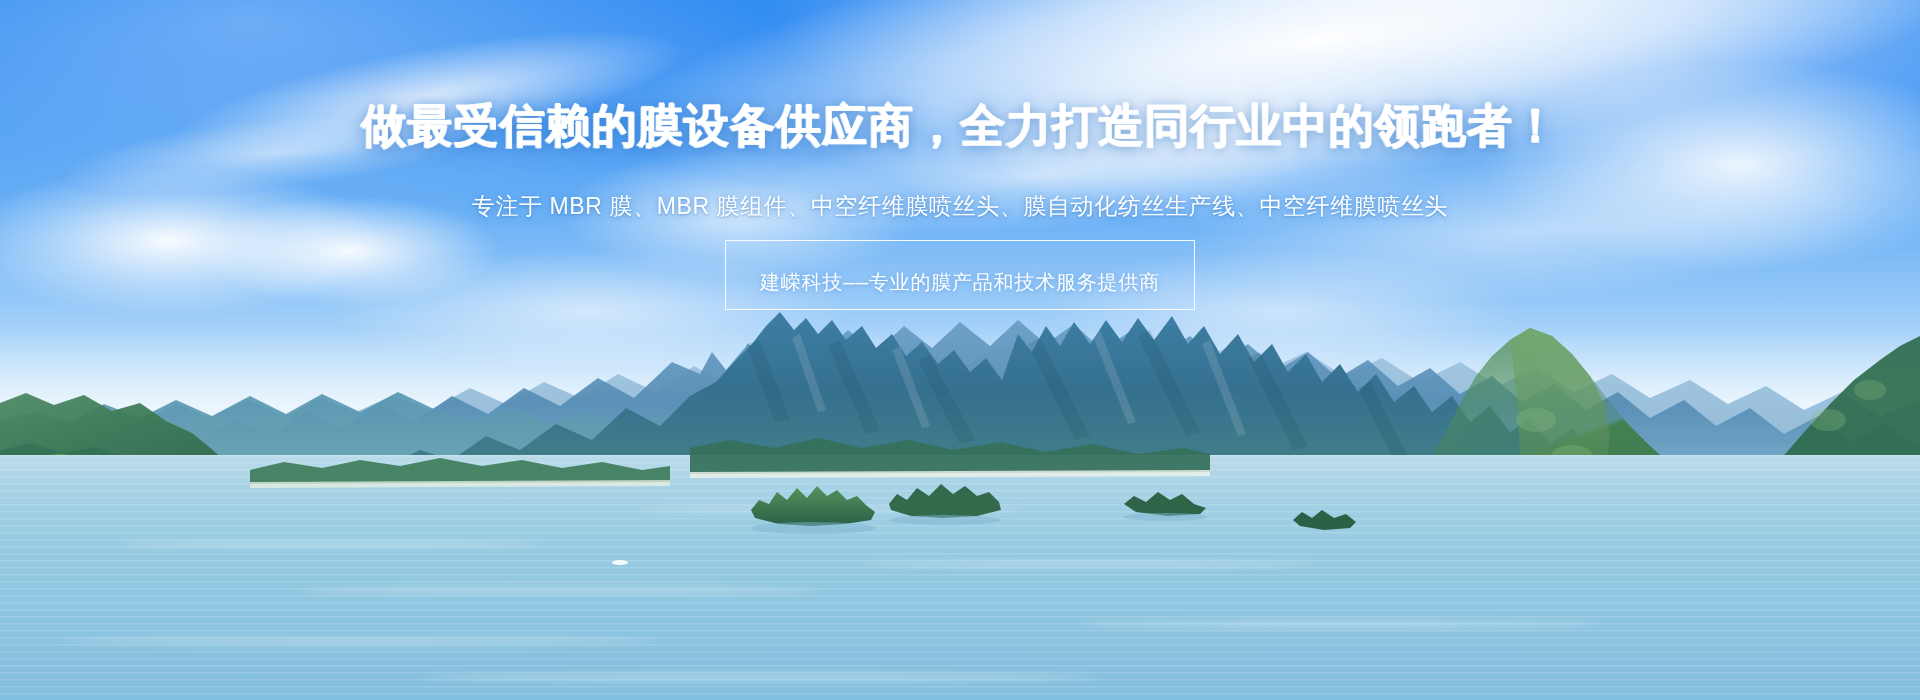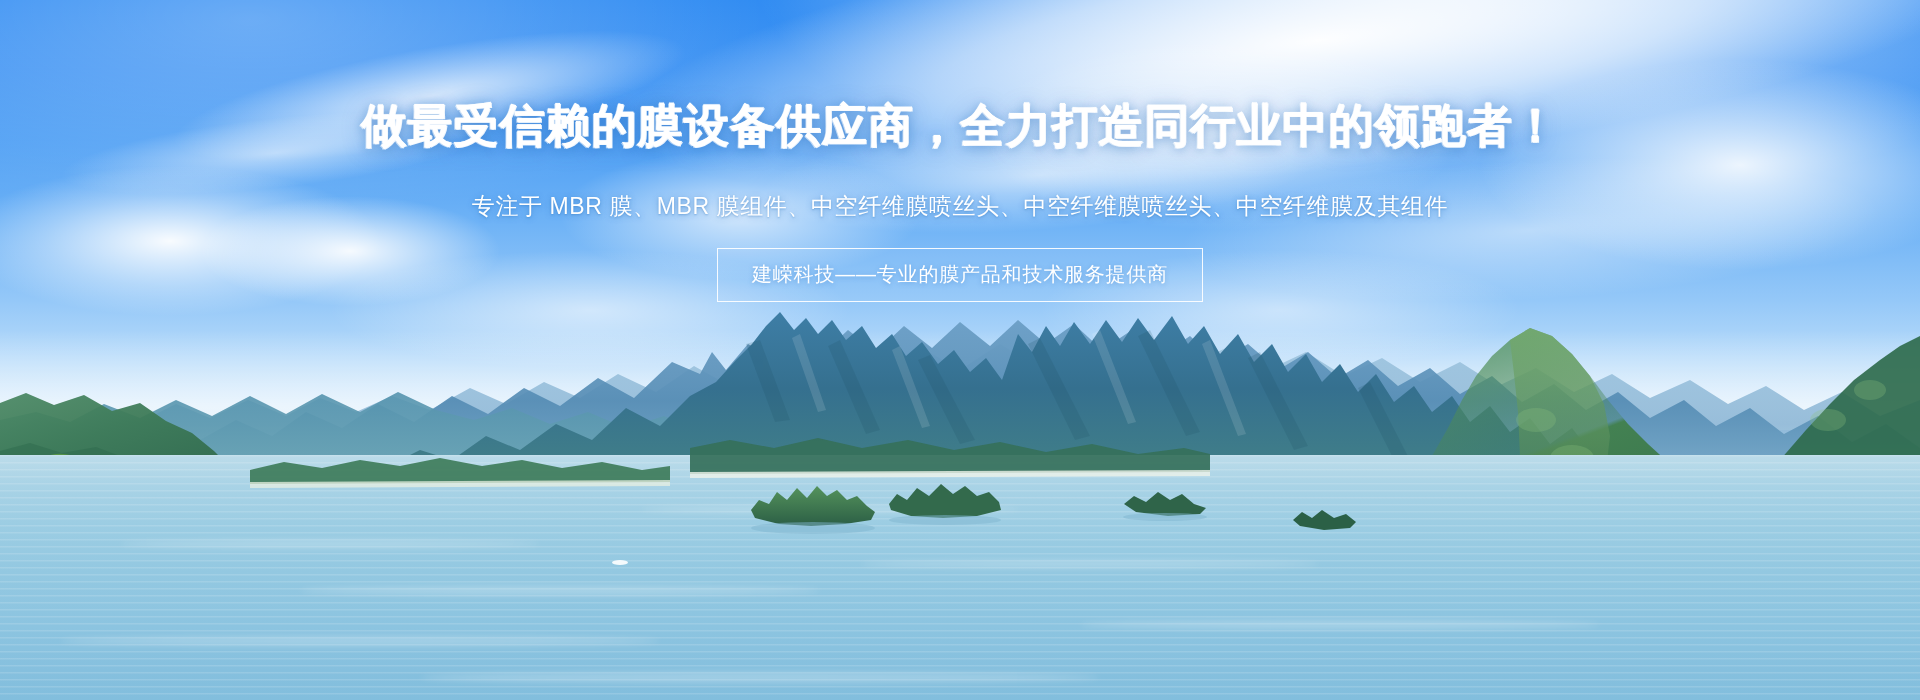--- a/index.html
+++ b/index.html
@@ -165,31 +165,32 @@
     font-size:23px;
     line-height:1.4;
     color:#ffffff;
     font-weight:400;
     letter-spacing:.6px;
     white-space:nowrap;
     text-shadow:0 1px 6px rgba(40,110,190,.45), 0 1px 2px rgba(50,120,190,.4);
   }
 
   .tagbox{
-    margin-top:26px;
+    margin-top:18px;
     border:1px solid rgba(255,255,255,.92);
-    padding:12px 34px 13px 34px;
+    padding:28px 34px 13px 34px;
     color:#ffffff;
     font-size:20px;
     letter-spacing:.8px;
     white-space:nowrap;
     text-shadow:0 1px 5px rgba(40,110,190,.4);
     background:rgba(255,255,255,.04);
     pointer-events:auto;
     cursor:pointer;
+    font-family:Liberation Mono, monospace;
   }
 </style>
 </head>
 <body>
 
 <div class="banner">
 
   <div class="sky"></div>
   <div class="sky-bloom"></div>
 
@@ -462,18 +463,18 @@
     <ellipse cx="45" cy="39" rx="42" ry="4" fill="#7fb6cf" opacity="0.5"></ellipse>
   </svg>
 
   <svg class="greenery" style="left:1290px;top:500px;width:70px;height:36px;" viewBox="0 0 70 36">
     <path fill="#2b6046" d="M3,20 L12,12 L22,18 L32,10 L44,18 L56,14 L66,22 L60,28 L34,30 L10,26 Z"></path>
   </svg>
 
   <div class="copy">
     <div class="headline">做最受信赖的膜设备供应商，全力打造同行业中的领跑者！</div>
 
-    <div class="subline">专注于 MBR 膜、MBR 膜组件、中空纤维膜喷丝头、中空纤维膜喷丝头、中空纤维膜及其组件</div>
+    <div class="subline">专注于 MBR 膜、MBR 膜组件、中空纤维膜喷丝头、膜自动化纺丝生产线、中空纤维膜喷丝头</div>
 
     <div class="tagbox">建嵘科技——专业的膜产品和技术服务提供商</div>
   </div>
 
 </div>
 
 </body></html>

